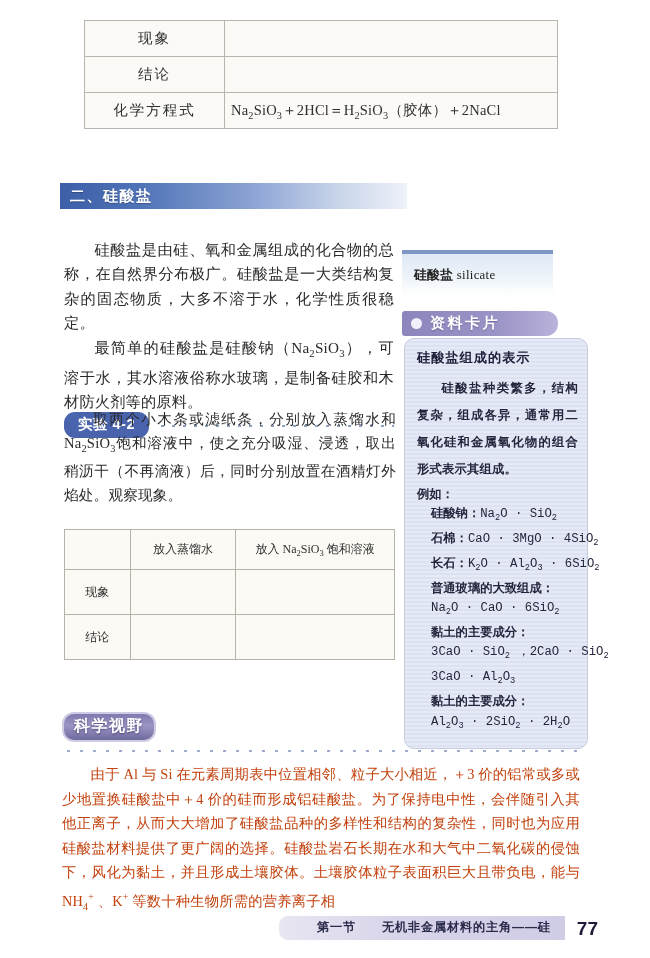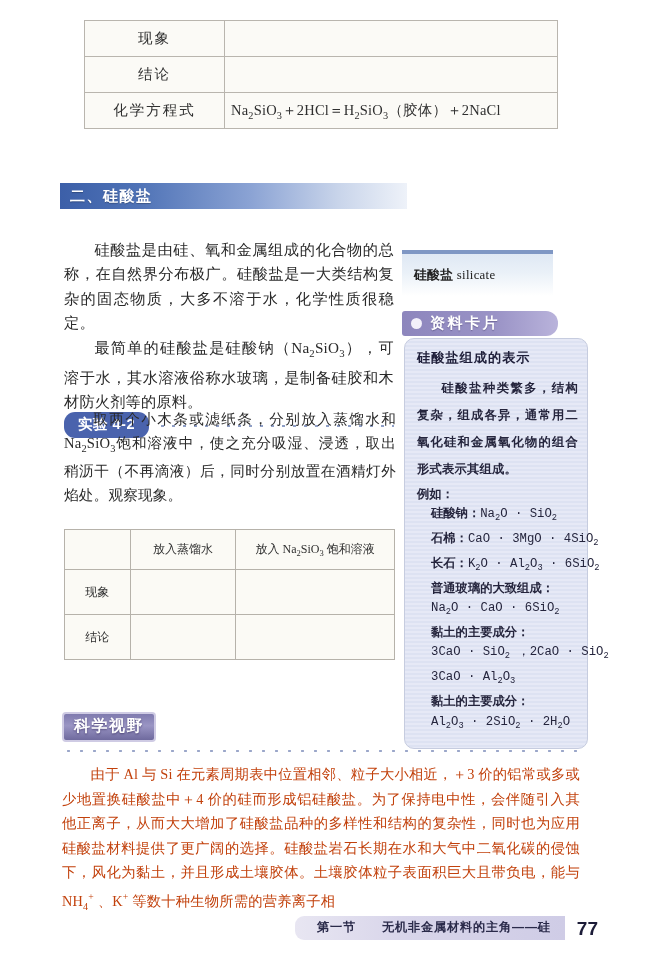--- a/index.html
+++ b/index.html
@@ -217,21 +217,21 @@
   .sv-wrap {
     position: absolute;
     left: 62px; top: 712px;
     width: 516px;
   }
   .sv-row { display: flex; align-items: center; }
   .sv-badge {
     background: linear-gradient(to bottom, #7f7aae 0%, #9a95c4 45%, #6f6a9e 100%);
     border: 2px solid #cfcbe4;
     padding: 2px 10px 3px 10px;
-    border-radius: 4px;
+    border-radius: 12px;
     flex: none;
   }
   .sv-badge-text {
     color: #ffffff;
     font-family: "Liberation Sans", sans-serif;
     font-weight: bold;
     font-size: 16px;
     letter-spacing: 1.5px;
     text-shadow: 0 1px 2px rgba(40,30,80,.6);
   }
@@ -265,21 +265,21 @@
   .footer {
     position: absolute;
     left: 0; top: 916px;
     width: 650px;
     display: flex; align-items: flex-end; justify-content: flex-end;
     padding-right: 52px;
   }
   .footer-band {
     background: linear-gradient(to right, #e8e6f2 0%, #d8d5ea 40%, #cfcce6 100%);
     border-radius: 9px 0 0 9px;
-    padding: 3px 14px 4px 22px;
+    padding: 3px 14px 4px 38px;
     display: flex; align-items: flex-end;
   }
   .footer-text {
     font-family: "Liberation Sans", sans-serif;
     font-weight: bold;
     font-size: 12.2px;
     color: #2a2a4a;
     letter-spacing: .8px;
     white-space: nowrap;
   }

